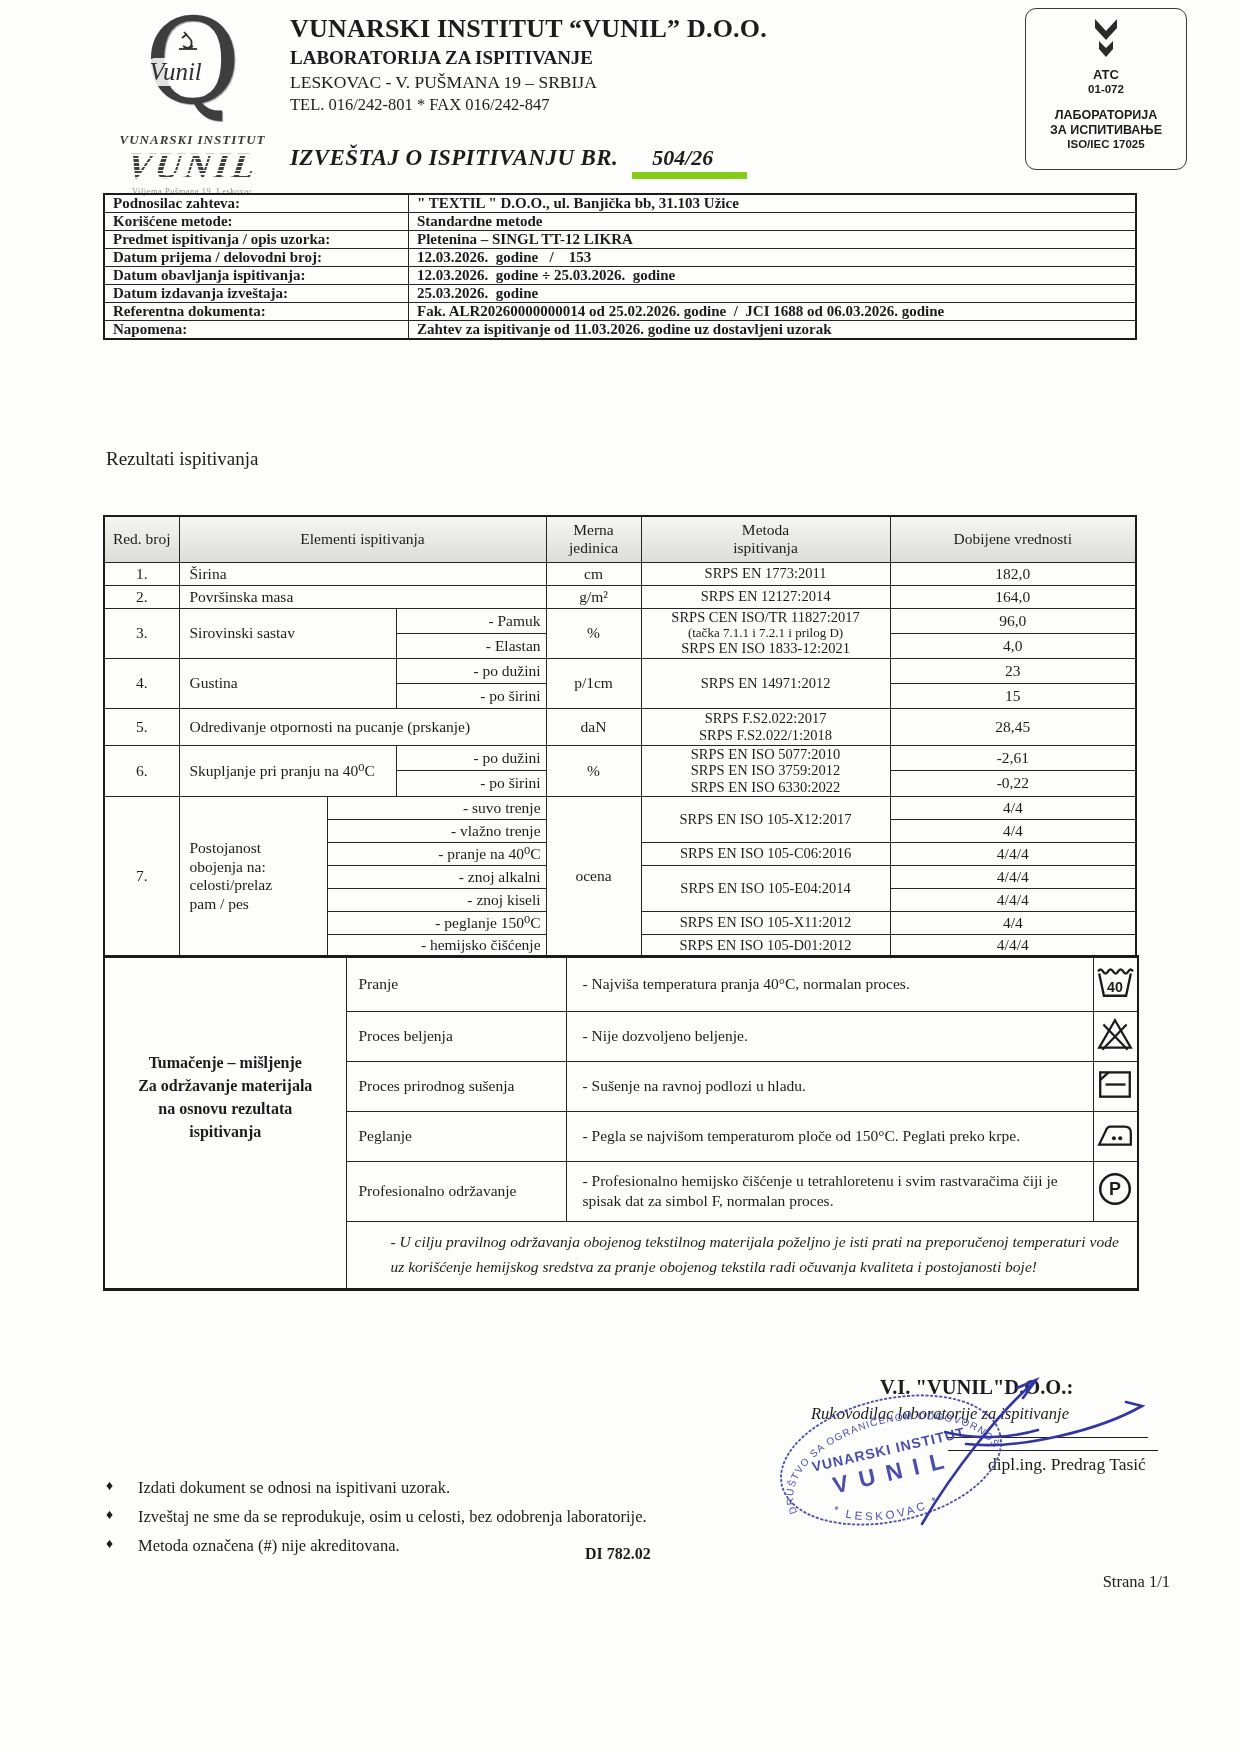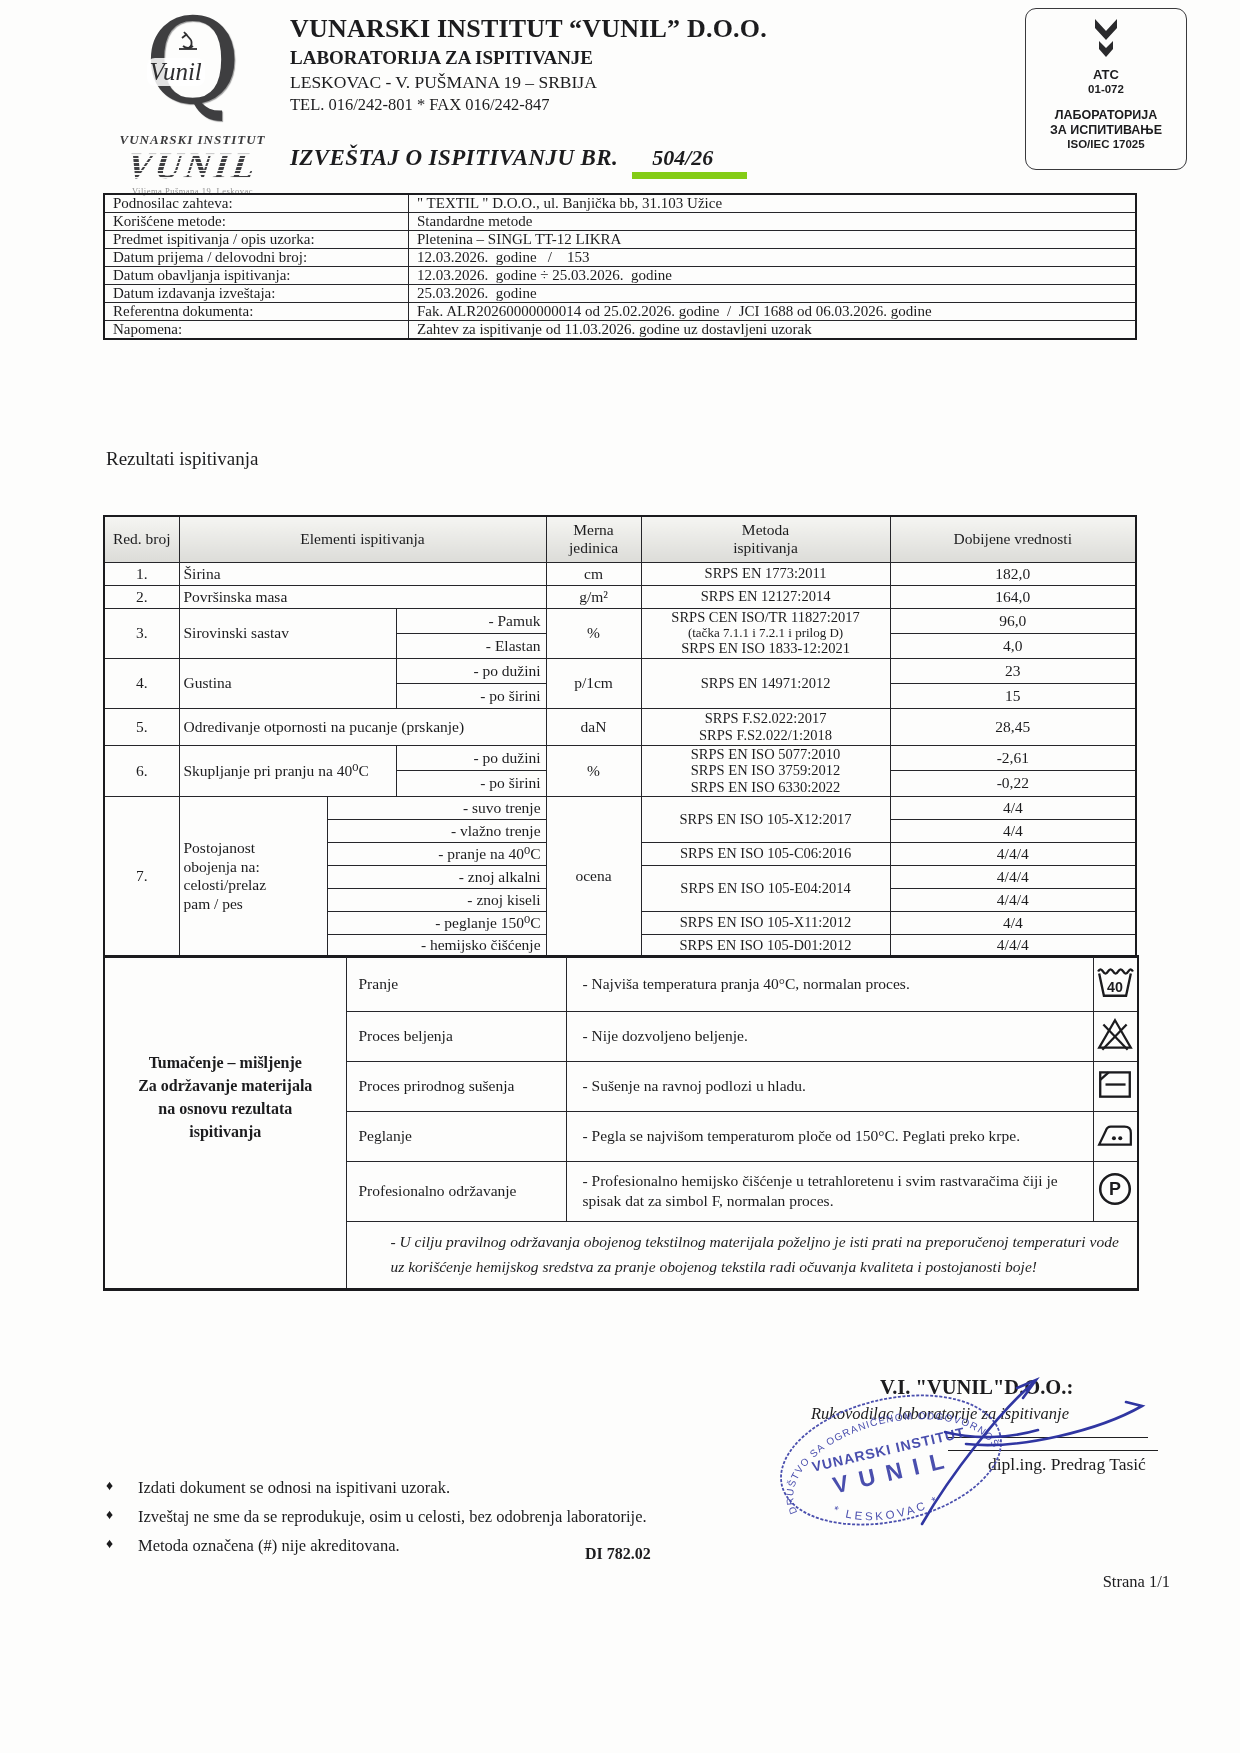--- a/index.html
+++ b/index.html
@@ -43,30 +43,30 @@
   .badge .b-std{font-size:11.5px;font-weight:bold;margin-top:1px;}
   .badge .gap{height:12px;}
 
   
   table{border-collapse:collapse;table-layout:fixed;color:#1c1c1e;}
   td,th{vertical-align:middle;}
 
   
   .info{position:absolute;top:193px;left:103px;width:1034px;border:2.6px solid #1b1b1e;}
   .info td{border:1.5px solid #26262a;font-size:15px;padding:0 8px;white-space:pre-wrap;overflow:hidden;}
-  .info tr{height:14px;}
+  .info tr{height:14px;font-weight:bold;}
   .info .lbl{width:287px;}
 
   
   .res-title{position:absolute;top:448px;left:106px;font-size:19px;margin:0;font-weight:normal;}
   .res{position:absolute;top:515px;left:103px;width:1034px;border:2.6px solid #1b1b1e;}
   .res td,.res th{border:1.5px solid #26262a;padding:0 5px;text-align:center;font-size:15.5px;overflow:hidden;}
   .res thead th{background:linear-gradient(#f5f5f2,#dcdcd8);font-weight:normal;font-size:15.5px;}
   .res thead tr{height:46px;}
-  .res .el{text-align:left;padding-left:4px;}
+  .res .el{text-align:left;padding-left:10px;}
   .res .sub{text-align:right;padding-left:12px;}
   .res .meth{font-size:14.5px;}
   .res .meth span{display:block;line-height:1.15;}
   .res .meth .small{font-size:13px;}
   .res .lines span{display:block;line-height:1.2;text-align:left;}
   .hh span{display:block;line-height:1.15;}
 
   
   .care{position:absolute;top:955px;left:103px;width:1034px;border:2.6px solid #1b1b1e;border-bottom-width:3.5px;}
   .care td{border:1.5px solid #26262a;font-size:15.5px;overflow:hidden;}

